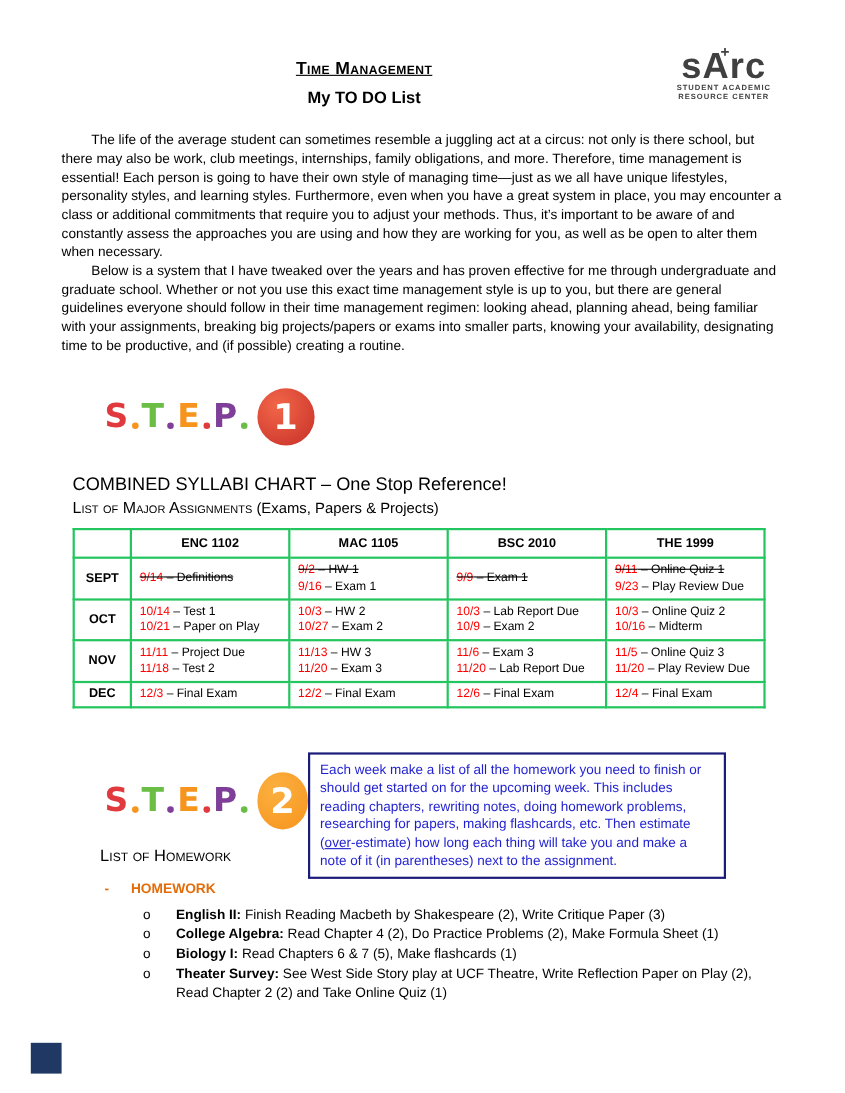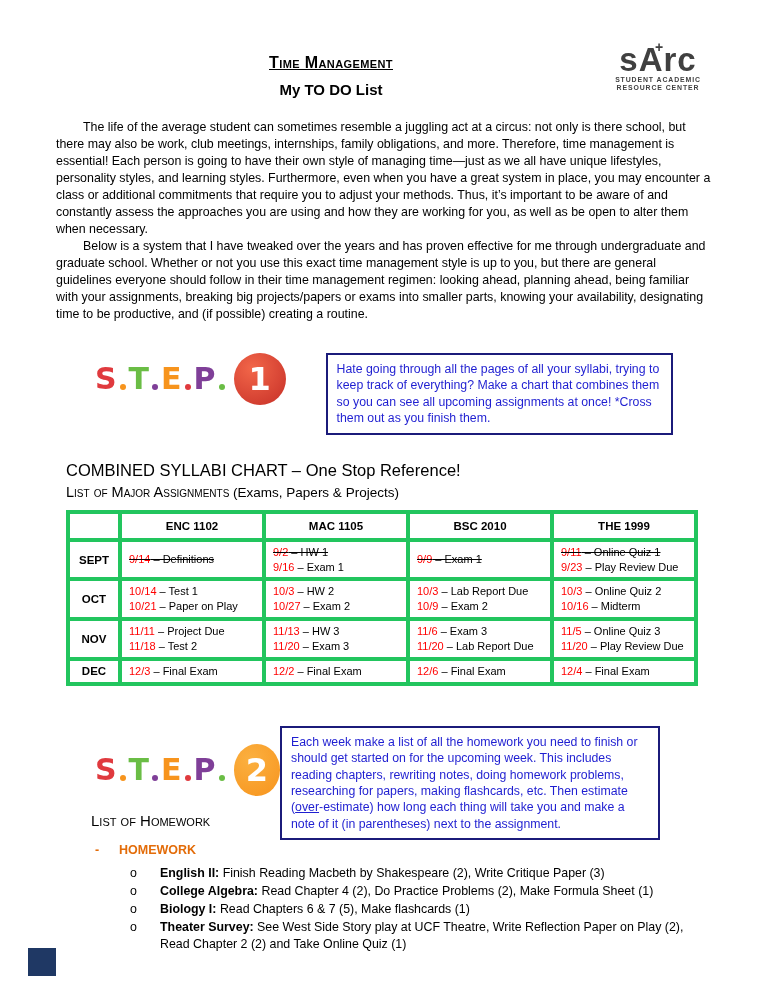--- a/index.html
+++ b/index.html
@@ -42,21 +42,21 @@
   .callout1 { margin-left:40px; width:347px; }
   .callout2 { width:380px; }
   .u { text-decoration:underline; }
 
   
   .syllabi { margin:26px 0 0 66px; }
   .syllabi h2 { font-size:16.5px; font-weight:400; }
   .syllabi h3 { font-size:13.5px; font-weight:400; margin-top:4px; }
   .sc { font-variant:small-caps; font-size:14.5px; }
   table { border-collapse:collapse; margin-top:10px; font-size:11px; }
-  th,td { border:4px solid #22c55e; padding:3px 7px; vertical-align:middle; }
+  th,td { border:2px solid #22c55e; padding:3px 7px; vertical-align:middle; }
   thead th { text-align:center; font-weight:bold; font-size:11.5px; padding:6px 4px; }
   th.month-col { width:52px; }
   th.course-col { width:144px; }
   tbody th.month { font-weight:bold; font-size:11.5px; text-align:center; }
   td .assignment { line-height:1.35; white-space:nowrap; }
   td .date { color:#ff0000; }
   .struck { text-decoration:line-through; }
 
   
   .left-col { width:195px; padding-left:10px; }
@@ -104,23 +104,20 @@
           <span class="step-letter" style="color: rgb(224, 58, 62);">S</span>
           <span class="step-dot" style="background: rgb(247, 148, 29);"></span>
           <span class="step-letter" style="color: rgb(106, 189, 69);">T</span>
           <span class="step-dot" style="background: rgb(127, 63, 152);"></span>
           <span class="step-letter" style="color: rgb(247, 148, 29);">E</span>
           <span class="step-dot" style="background: rgb(224, 58, 62);"></span>
           <span class="step-letter" style="color: rgb(127, 63, 152);">P</span>
           <span class="step-dot" style="background: rgb(106, 189, 69);"></span>
         </span>
       <span class="step-circle" style="background: radial-gradient(circle at 35% 30%, rgb(242, 102, 73), rgb(198, 47, 39));">1</span>
-    </div>
-    <div class="callout callout1">
-      <span>Hate going through all the pages of all your syllabi, trying to keep track of everything? Make a chart that combines them so you can see all upcoming assignments at once! *Cross them out as you finish them.</span>
     </div>
   </section>
 
   <section class="syllabi">
     <h2>COMBINED SYLLABI CHART – One Stop Reference!</h2>
     <h3>
       <span class="sc">List of Major Assignments</span><span> (Exams, Papers &amp; Projects)</span>
     </h3>
     <table>
       <thead>

